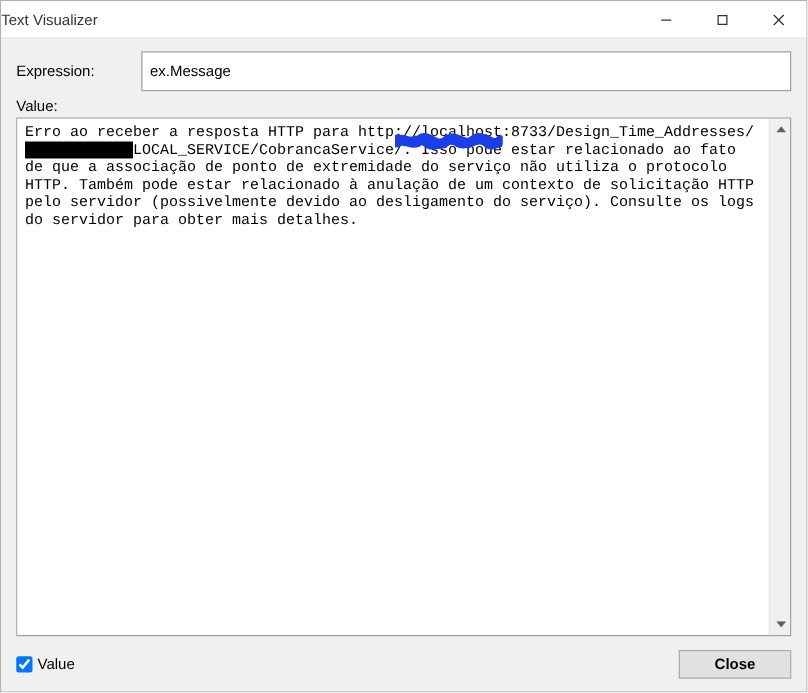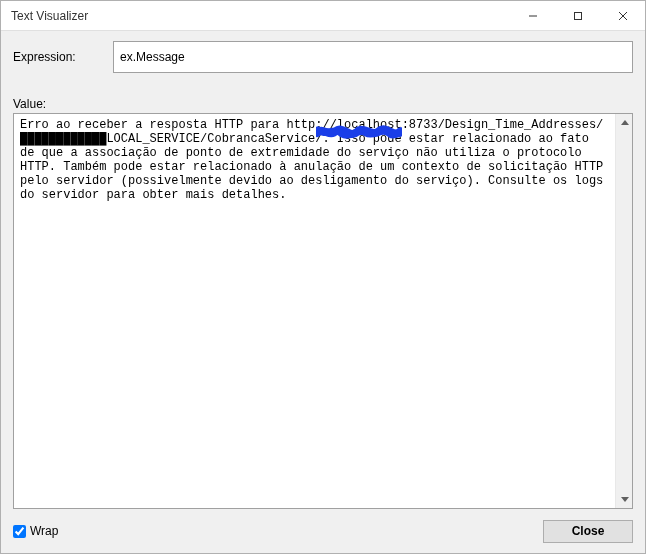--- a/index.html
+++ b/index.html
@@ -28,21 +28,20 @@
 
     .titlebar {
       height: 30px;
       background: #ffffff;
       display: flex;
       align-items: center;
       border-bottom: 1px solid #e0e0e0;
     }
 
     .titlebar-title {
-      padding-left: 10px;
       font-size: 12px;
       color: #333;
       flex: 1;
     }
 
     .titlebar-controls {
       display: flex;
       height: 100%;
     }
 
@@ -60,21 +59,21 @@
       flex: 1;
       background: #f0f0f0;
       display: flex;
       flex-direction: column;
       padding: 10px 12px 10px 12px;
     }
 
     .expr-row {
       display: flex;
       align-items: center;
-      margin-bottom: 24px;
+      margin-bottom: 5px;
     }
 
     .expr-label {
       width: 100px;
       font-size: 12px;
       color: #000;
     }
 
     .expr-input {
       flex: 1;
@@ -236,21 +235,21 @@
           <svg width="8" height="5" viewBox="0 0 8 5">
               <path d="M0 0 L4 5 L8 0 Z" fill="#606060"></path>
             </svg>
         </div>
       </div>
     </div>
 
     <div class="footer-row">
       <label class="wrap-check">
         <input type="checkbox" checked="" style="">
-        <span>Wrap</span>
+        <span>Value</span>
       </label>
       <div class="footer-spacer"></div>
       <button class="dlg-button">Close</button>
     </div>
 
   </div>
 
 </div>
 
 </body></html>

